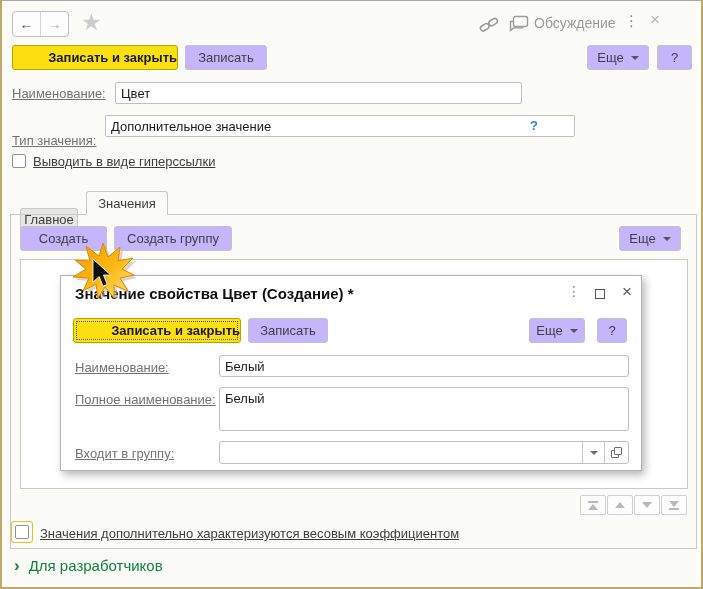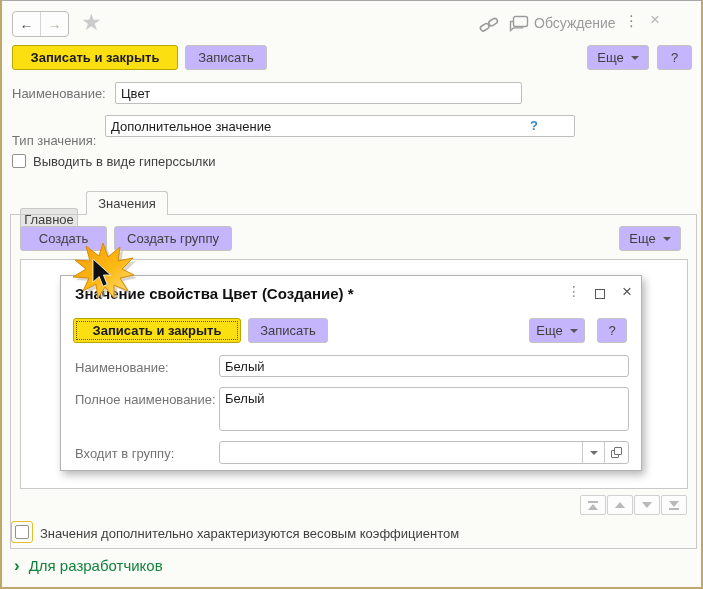--- a/index.html
+++ b/index.html
@@ -20,26 +20,26 @@
   .star { position:absolute; left:79px; top:8px; font-size:23px; color:#cccccc; }
   .app-title { position:absolute; left:116px; top:11px; font-size:18px; color:#141414; }
   .topicon { position:absolute; top:13px; color:#9b9b9b; }
   .discuss-label { position:absolute; left:532px; top:14px; font-size:14px; color:#9b9b9b; }
   .kebab { position:absolute; left:622px; top:11px; font-size:15px; color:#8d8d8d; }
   .app-close { position:absolute; left:648px; top:9px; font-size:17px; color:#b5b5b5; }
   
   .btn { position:absolute; height:25px; background:#c4b5fd; border:1px solid #c3c3c3;
     border-radius:3px; color:#3f3f3f; font-size:13px; display:flex; align-items:center;
     justify-content:center; cursor:pointer; }
-  .btn-yellow { background:#fcdf11; border:1px solid #b8a600; color:#1a1a1a; font-weight:bold; }
+  .btn-yellow { background:#fcdf11; border:1px solid #b8a600; color:#1a1a1a; font-weight:bold;justify-content:flex-end; }
   .btn-yellow.focused { outline:1px dotted #5e5200; outline-offset:-4px; }
   .caret { display:inline-block; width:0; height:0; border-left:4px solid transparent;
     border-right:4px solid transparent; border-top:4px solid #555; margin-left:7px; }
   
-  .lbl { position:absolute; color:#737373; font-size:13px; }
+  .lbl { position:absolute; color:#737373; font-size:13px;text-decoration:underline; }
   .input { position:absolute; height:22px; background:#fff; border:1px solid #bfbfbf;
     border-radius:2px; padding:2px 5px; color:#1a1a1a; font-size:13px; line-height:17px;
     overflow:hidden; white-space:nowrap; }
   .help-q { position:absolute; color:#3787c9; font-weight:bold; font-size:13px; }
   .checkbox { width:14px; height:14px; background:#fff; border:1px solid #909090;
     border-radius:2px; }
   .focus-ring { position:absolute; border:1px solid #e3c02a; border-radius:3px;
     width:22px; height:22px; display:flex; align-items:center; justify-content:center; }
   
   .tab { position:absolute; border:1px solid #c9c9c9; border-bottom:none;

